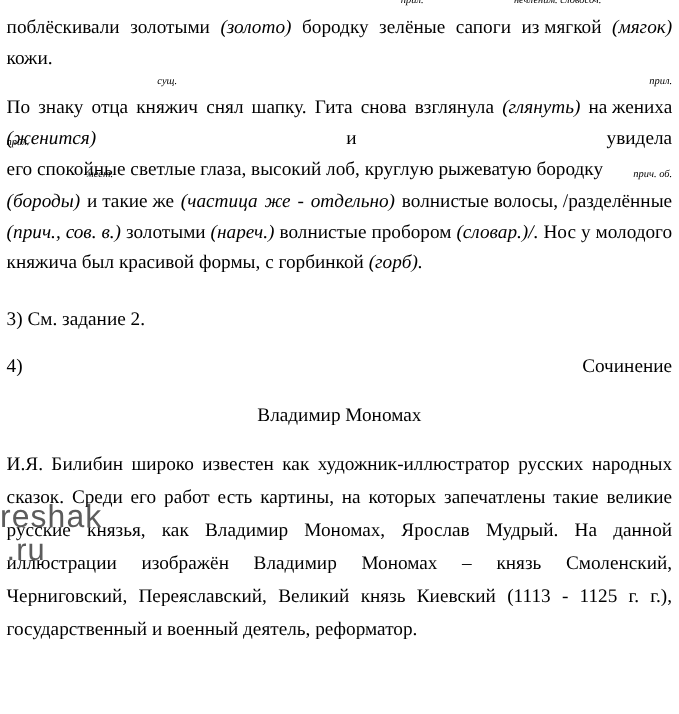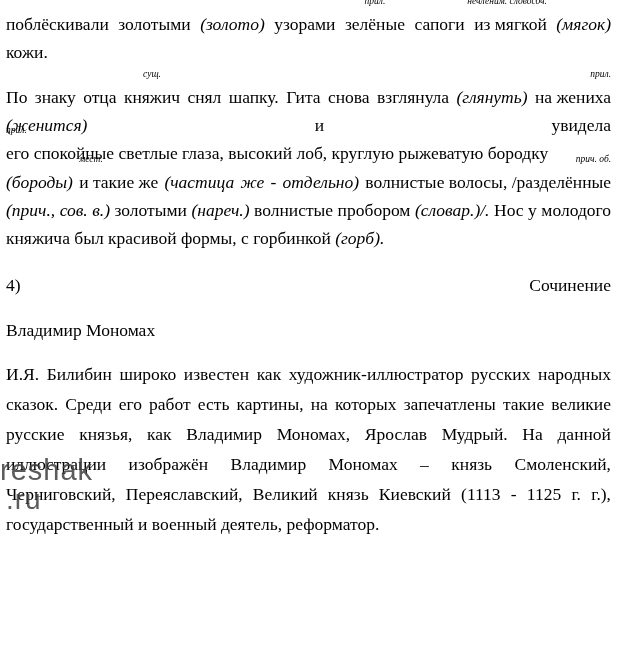--- a/index.html
+++ b/index.html
@@ -51,20 +51,21 @@
     letter-spacing: 0;
   }
   .ann.lbl-left > .lbl { left: 0; transform: none; }
   .ann.lbl-right > .lbl { left: auto; right: 0; transform: none; }
   .task {
     font-size: 17.5px;
     margin: 0 6px 10px 6px;
   }
   .heading {
     font-size: 17.5px;
+    text-align: center;
     margin: 0 6px 14px 6px;
   }
   .line-task4 {
     font-size: 17.5px;
     margin: 0 6px 14px 6px;
     position: relative;
   }
   .line-task4 .num { position: absolute; left: 0; }
   .line-task4 .ttl { display: block; text-align: right; }
 
@@ -88,21 +89,21 @@
 <body>
 
 <div class="page">
 
   <div class="top-pad"></div>
 
   <div class="para">
     <span class="u">поблёскивали</span>
     <span class="u">золотыми</span>
     <span class="it">(золото)</span>
-    <span>узорами</span>
+    <span>бородку</span>
     <span class="ann"><span class="lbl">прил.</span><span class="u">зелёные</span></span>
     <span class="u">сапоги</span>
     <span class="ann lbl-right"><span class="lbl">нечленим. словосоч.</span><span>из мягкой</span></span>
     <span class="it">(мягок)</span>
     <span>кожи.</span>
   </div>
 
   <div class="para" style="margin-top:16px;">
     <span>По знаку</span>
     <span class="u">отца</span>
@@ -126,20 +127,21 @@
     <span class="u">золотыми</span>
     <span class="it">(нареч.)</span>
     <span class="u">волнистые пробором</span>
     <span class="it">(словар.)/.</span>
     <span class="u">Нос</span>
     <span>у молодого княжича</span>
     <span class="u">был красивой формы, с горбинкой</span>
     <span class="it">(горб).</span>
   </div>
 
+  <div class="task" style="margin-top:26px;">3) См. задание 2.</div>
 
   <div class="line-task4" style="margin-top:22px;">
     <span class="num">4)</span>
     <span class="ttl">Сочинение</span>
   </div>
 
   <div class="heading" style="margin-top:24px;">Владимир Мономах</div>
 
   <div class="para" style="margin-top:18px; line-height:1.72;">И.Я. Билибин широко известен как художник-иллюстратор русских народных сказок. Среди его работ есть картины, на которых запечатлены такие великие русские князья, как Владимир Мономах, Ярослав Мудрый. На данной иллюстрации изображён Владимир Мономах – князь Смоленский, Черниговский, Переяславский, Великий князь Киевский (1113 - 1125 г. г.), государственный и военный деятель, реформатор.</div>
 

